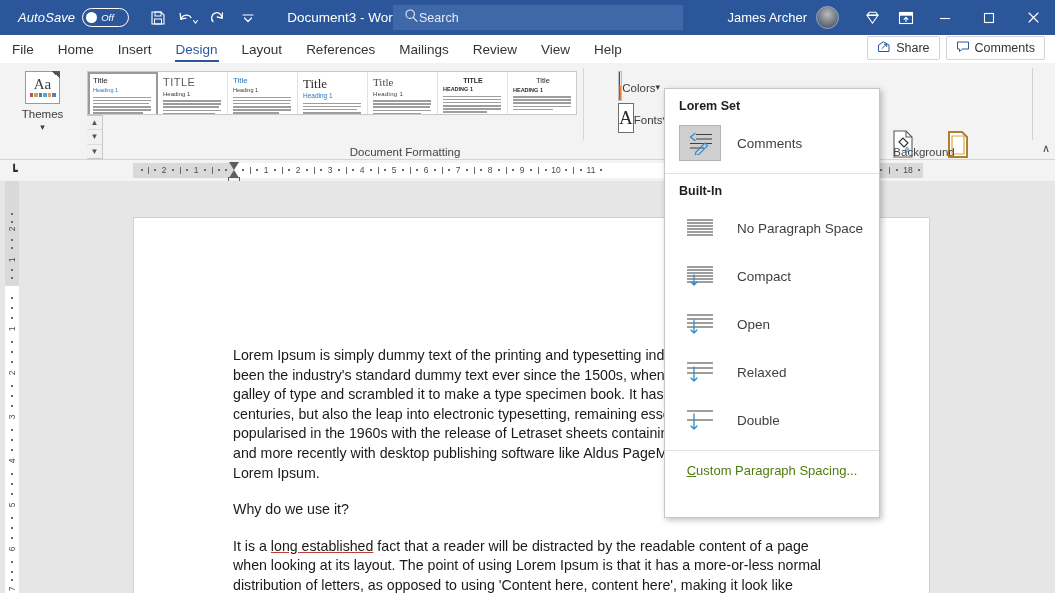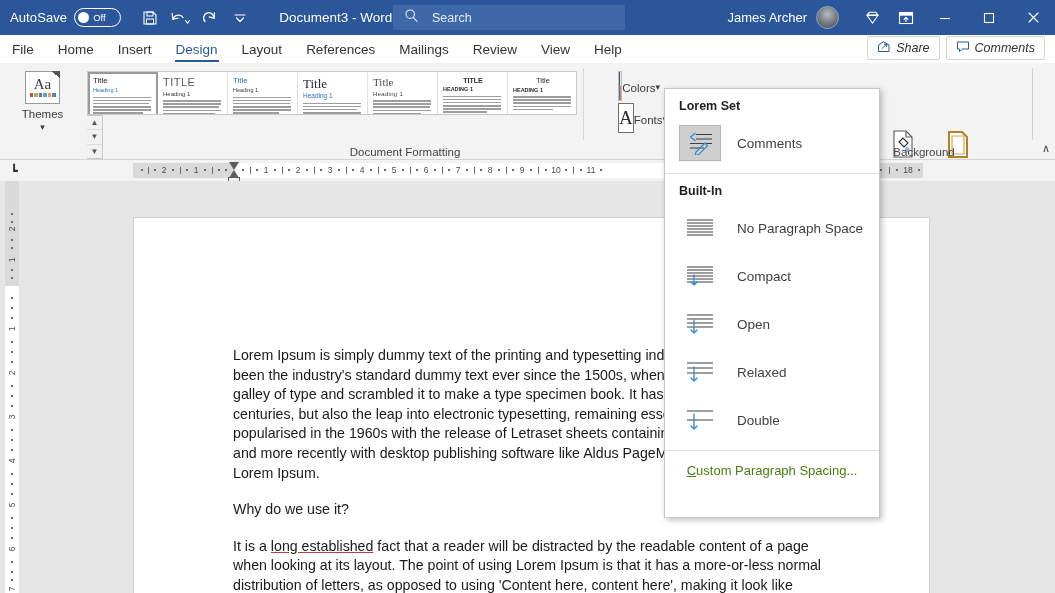--- a/index.html
+++ b/index.html
@@ -10,21 +10,21 @@
     background: #ffffff;
   }
   #app { position: relative; width: 1055px; height: 593px; }
 
   
   .titlebar {
     position: absolute; left:0; top:0; width:1055px; height:35px;
     background: #2b579a; color:#ffffff;
     display:flex; align-items:center;
   }
-  .tb-autosave { display:flex; align-items:center; margin-left:10px; gap:7px; }
+  .tb-autosave { display:flex; align-items:center; margin-left:18px; gap:7px;font-style:italic; }
   .tb-autosave-label { font-size:13px; color:#ffffff; letter-spacing:.1px; }
   .toggle {
     width:47px; height:19px; border-radius:10px;
     border:1.4px solid #ffffff; background:transparent;
     display:flex; align-items:center; padding:0 3px; gap:4px;
   }
   .toggle .knob { width:11px; height:11px; border-radius:50%; background:#ffffff; }
   .toggle .tlabel { font-size:9.5px; color:#ffffff; }
 
   .qat { display:flex; align-items:center; gap:0px; margin-left:14px; }
@@ -32,22 +32,22 @@
     width:30px; height:28px; display:flex; align-items:center; justify-content:center;
     color:#ffffff;
   }
   .qat-btn svg { display:block; }
 
   .tb-docname {
     margin-left:24px; font-size:13.5px; color:#ffffff; white-space:nowrap;
   }
 
   .searchbox {
-    position:absolute; left:393px; top:5px; width:232px; height:25px;
-    background:#3e68a8; display:flex; align-items:center; gap:13px; padding-left:11px;
+    position:absolute; left:393px; top:5px; width:290px; height:25px;
+    background:#3e68a8; display:flex; align-items:center; gap:0; padding-left:11px;
   }
   .searchbox .splaceholder { font-size:12.5px; color:#e4ecf7; }
 
   .tb-right { position:absolute; right:0; top:0; height:35px; display:flex; align-items:center; }
   .tb-user { font-size:13px; color:#ffffff; margin-right:9px; white-space:nowrap; }
   .tb-avatar {
     width:23px; height:23px; border-radius:50%;
     background: radial-gradient(circle at 50% 35%, #b9bcc0 0%, #7d8489 45%, #3d4450 100%);
     border:1px solid #8fa7c8; margin-right:16px;
   }
@@ -61,21 +61,21 @@
     position:absolute; left:0; top:35px; width:1055px; height:28px;
     background:#ffffff; display:flex; align-items:flex-end;
   }
   .tab {
     font-size:13.5px; color:#333333; padding:0 12px 6px 12px; position:relative; white-space:nowrap;
   }
   .tab.active { color:#2b579a; }
   .tab.active::after {
     content:""; position:absolute; left:11px; right:11px; bottom:1px; height:2px; background:#2b579a;
   }
-  .tabstrip-right { margin-left:auto; display:flex; align-items:center; gap:6px; padding-right:10px; padding-bottom:3px;font-style:italic; }
+  .tabstrip-right { margin-left:auto; display:flex; align-items:center; gap:6px; padding-right:10px; padding-bottom:3px; }
   .mini-btn {
     display:flex; align-items:center; gap:5px; font-size:12.5px; color:#333;
     border:1px solid #d2d2d2; background:#fff; padding:3px 9px; border-radius:2px;
   }
 
   
   .ribbon {
     position:absolute; left:0; top:63px; width:1055px; height:97px;
     background:#f3f3f3; border-bottom:1px solid #d4d4d4;
   }

